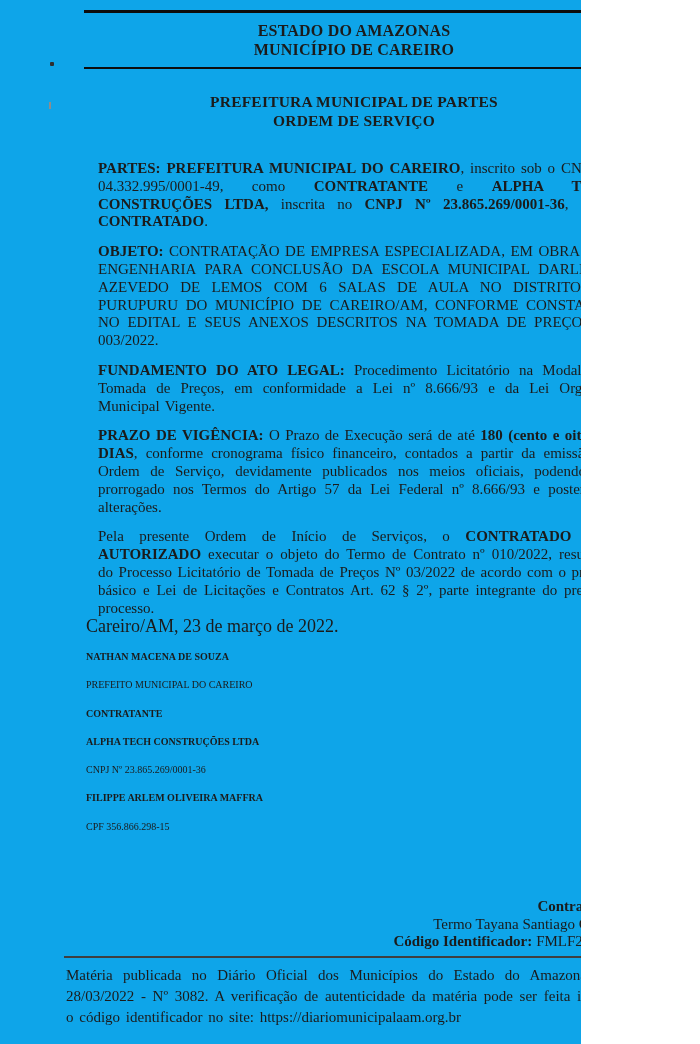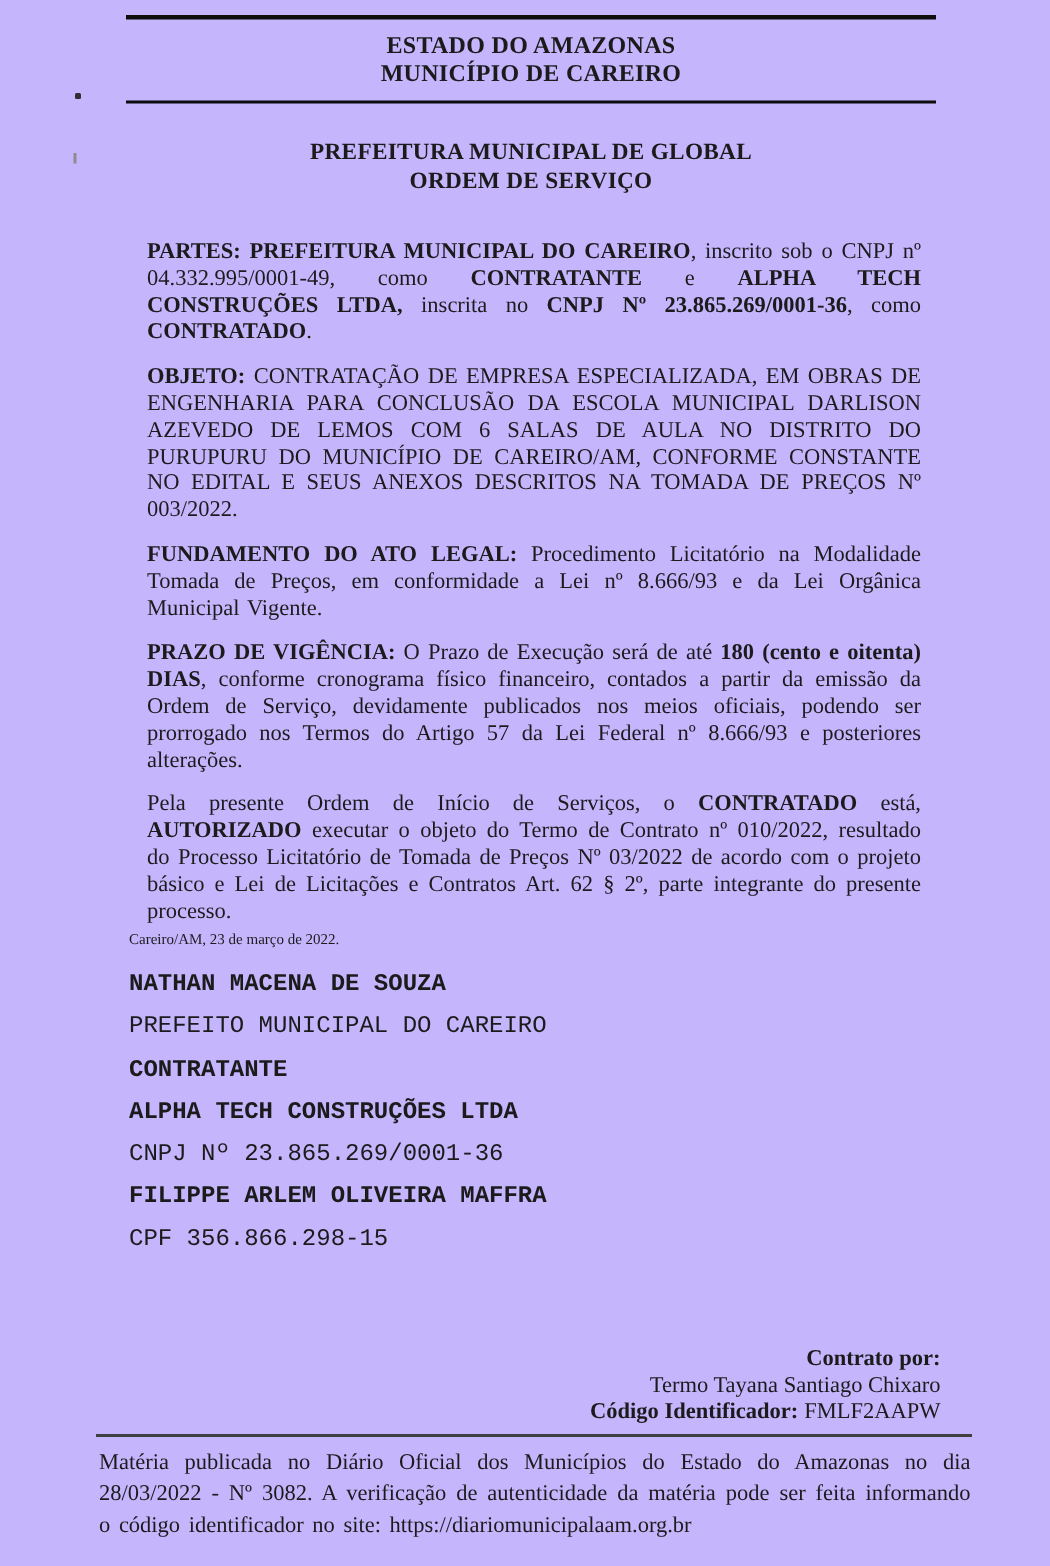--- a/index.html
+++ b/index.html
@@ -2,23 +2,23 @@
 <html style="--ink: #1b1b1b; --rule: #0d0d0d; --divider: #3f3f3f;"><head>
 <meta charset="utf-8">
 <style>
   html, body {
     margin: 0;
     padding: 0;
     background: #ffffff;
   }
   .page {
     position: relative;
-    width: 700px;
+    width: 581px;
     height: 1044px;
-    background: #c4b5fd;
+    background: #0ea5e9;
     overflow: hidden;
     font-family: "Liberation Serif", "DejaVu Serif", serif;
     color: var(--ink, #1b1b1b);
   }
   .rule {
     position: absolute;
     background: var(--rule, #0d0d0d);
   }
   .rule-top  { left: 84px; top: 10px; width: 540px; height: 3px; }
   .rule-mid  { left: 84px; top: 67px; width: 540px; height: 1.6px; }
@@ -49,32 +49,31 @@
     font-size: 15px;
     line-height: 17.8px;
     text-align: justify;
     word-spacing: 1.5px;
   }
   .bold { font-weight: 700; }
   .date-line {
     position: absolute;
     left: 86px; top: 618px; width: 540px;
     margin: 0;
-    font-size: 10px;
+    font-size: 18px;
     line-height: 17.7px;
   }
   .signature-block {
     position: absolute;
     left: 86px; top: 648px; width: 540px;
   }
   .signature-block p {
     margin: 0 0 10.6px 0;
-    font-size: 16px;
+    font-size: 10px;
     line-height: 17.7px;
-    font-family: Liberation Mono, monospace;
   }
   .publisher {
     position: absolute;
     left: 86px; top: 898px; width: 541px;
     text-align: right;
     font-size: 15px;
     line-height: 17.6px;
   }
   .pub-code .code-value { margin-left: 4px; }
   .footer-divider {
@@ -106,21 +105,21 @@
   <div class="rule rule-top"></div>
 
   <div class="letterhead">
     <div>ESTADO DO AMAZONAS</div>
     <div>MUNICÍPIO DE CAREIRO</div>
   </div>
 
   <div class="rule rule-mid"></div>
 
   <div class="title-block">
-    <div>PREFEITURA MUNICIPAL DE GLOBAL</div>
+    <div>PREFEITURA MUNICIPAL DE PARTES</div>
     <div>ORDEM DE SERVIÇO</div>
   </div>
 
   <div class="content-body">
       <p class="body-par"><span class="bold">PARTES: PREFEITURA MUNICIPAL DO CAREIRO</span><span>, inscrito sob o CNPJ nº 04.332.995/0001-49, como </span><span class="bold">CONTRATANTE</span><span> e </span><span class="bold">ALPHA TECH CONSTRUÇÕES LTDA,</span><span> inscrita no </span><span class="bold">CNPJ Nº 23.865.269/0001-36</span><span>, como </span><span class="bold">CONTRATADO</span><span>.</span></p>
       <p class="body-par"><span class="bold">OBJETO:</span><span> CONTRATAÇÃO DE EMPRESA ESPECIALIZADA, EM OBRAS DE ENGENHARIA PARA CONCLUSÃO DA ESCOLA MUNICIPAL DARLISON AZEVEDO DE LEMOS COM 6 SALAS DE AULA NO DISTRITO DO PURUPURU DO MUNICÍPIO DE CAREIRO/AM, CONFORME CONSTANTE NO EDITAL E SEUS ANEXOS DESCRITOS NA TOMADA DE PREÇOS Nº 003/2022.</span></p>
       <p class="body-par"><span class="bold">FUNDAMENTO DO ATO LEGAL:</span><span> Procedimento Licitatório na Modalidade Tomada de Preços, em conformidade a Lei nº 8.666/93 e da Lei Orgânica Municipal Vigente.</span></p>
       <p class="body-par"><span class="bold">PRAZO DE VIGÊNCIA:</span><span> O Prazo de Execução será de até </span><span class="bold">180 (cento e oitenta) DIAS</span><span>, conforme cronograma físico financeiro, contados a partir da emissão da Ordem de Serviço, devidamente publicados nos meios oficiais, podendo ser prorrogado nos Termos do Artigo 57 da Lei Federal nº 8.666/93 e posteriores alterações.</span></p>
       <p class="body-par"><span>Pela presente Ordem de Início de Serviços, o </span><span class="bold">CONTRATADO</span><span> está, </span><span class="bold">AUTORIZADO</span><span> executar o objeto do Termo de Contrato nº 010/2022, resultado do Processo Licitatório de Tomada de Preços Nº 03/2022 de acordo com o projeto básico e Lei de Licitações e Contratos Art. 62 § 2º, parte integrante do presente processo.</span></p>
     </div>

